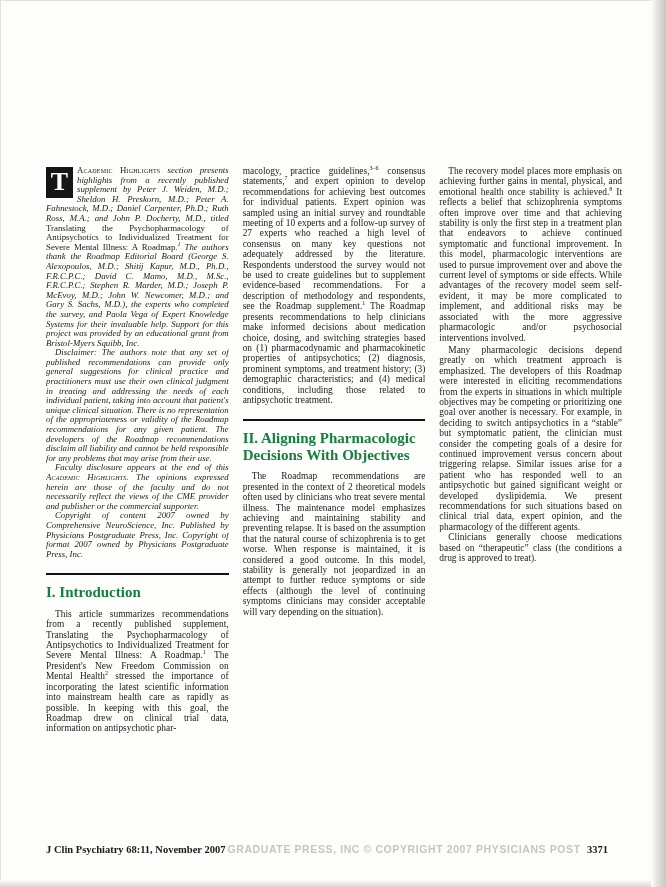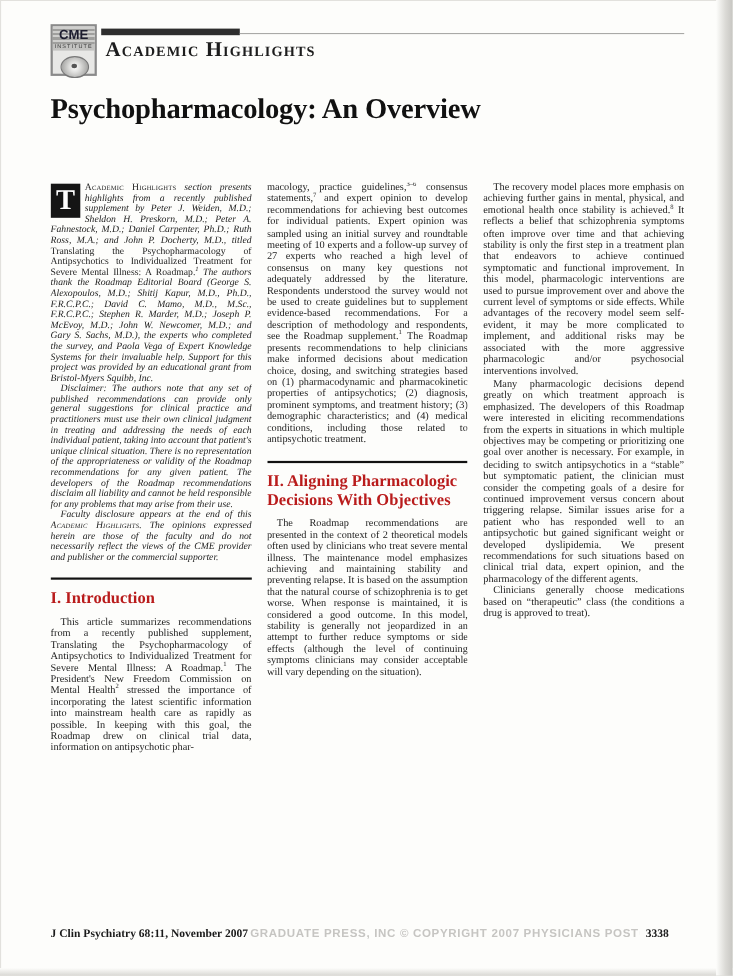--- a/index.html
+++ b/index.html
@@ -40,59 +40,49 @@
   .col p{margin:0;text-align:justify;font-size:9.4px;line-height:10.4px;text-indent:9px;}
   .col p.noindent{text-indent:0;}
   .intro p{font-style:italic;font-size:8.8px;line-height:9.6px;}
   .sc{font-variant:small-caps;letter-spacing:0.2px;}
   .rm{font-style:normal;}
   .it{}
   sup{font-size:6px;line-height:0;vertical-align:super;}
   .dropcap{float:left;width:27px;height:31px;background:#151515;color:#fff;text-align:center;
            font-style:normal;font-weight:700;font-size:26px;line-height:30px;margin:1px 4px 1px 0;}
   .sect{margin-top:14px;border-top:2px solid #111;padding-top:9px;margin-bottom:8px;}
-  .sect h2{margin:0;font-size:15px;line-height:16.5px;font-weight:700;color:#b91c1c;}
+  .sect h2{margin:0;font-size:15px;line-height:16.5px;font-weight:700;color:#15803d;}
   .parabreak{height:2px;}
 
   
   .footer{position:absolute;left:46px;top:843px;width:576px;height:14px;display:flex;
           align-items:baseline;z-index:6;}
   .footer-journal{font-weight:700;font-size:10.5px;color:#1a1a1a;white-space:nowrap;}
   .footer-watermark{flex:1;overflow:hidden;white-space:nowrap;color:#c6c5c2;font-weight:700;
                     font-size:10.5px;letter-spacing:0.6px;margin:0 6px 0 2px;
                     font-family:"Liberation Sans",sans-serif;}
   .footer-page{font-weight:700;font-size:10.5px;color:#1a1a1a;white-space:nowrap;margin-right:14px;}
 </style>
 </head>
 <body>
 
 <div class="page">
 
-  <div class="masthead">
-    <div class="logo">
-      <div class="logo-cme">CME</div>
-      <div class="logo-inst">INSTITUTE</div>
-      <div class="logo-disc"></div>
-    </div>
-    <div class="bar-thick"></div>
-    <div class="bar-thin"></div>
-    <div class="masthead-label">Academic Highlights</div>
-  </div>
 
   <div class="article-title">
-    <div>Psychopharmacology: An Overview</div>
   </div>
 
   <div class="cols">
 
     <div class="col">
       <div class="intro">
         <p class="noindent"><span class="dropcap">T</span><span class="sc rm">Academic Highlights</span><span> section presents highlights from a recently published supplement by Peter J. Weiden, M.D.; Sheldon H. Preskorn, M.D.; Peter A. Fahnestock, M.D.; Daniel Carpenter, Ph.D.; Ruth Ross, M.A.; and John P. Docherty, M.D., titled </span><span class="rm">Translating the Psychopharmacology of Antipsychotics to Individualized Treatment for Severe Mental Illness: A Roadmap.</span><sup>1</sup><span> The authors thank the Roadmap Editorial Board (George S. Alexopoulos, M.D.; Shitij Kapur, M.D., Ph.D., F.R.C.P.C.; David C. Mamo, M.D., M.Sc., F.R.C.P.C.; Stephen R. Marder, M.D.; Joseph P. McEvoy, M.D.; John W. Newcomer, M.D.; and Gary S. Sachs, M.D.), the experts who completed the survey, and Paola Vega of Expert Knowledge Systems for their invaluable help. Support for this project was provided by an educational grant from Bristol-Myers Squibb, Inc.</span></p>
         <p>Disclaimer: The authors note that any set of published recommendations can provide only general suggestions for clinical practice and practitioners must use their own clinical judgment in treating and addressing the needs of each individual patient, taking into account that patient's unique clinical situation. There is no representation of the appropriateness or validity of the Roadmap recommendations for any given patient. The developers of the Roadmap recommendations disclaim all liability and cannot be held responsible for any problems that may arise from their use.</p>
         <p><span>Faculty disclosure appears at the end of this </span><span class="sc">Academic Highlights</span><span>. The opinions expressed herein are those of the faculty and do not necessarily reflect the views of the CME provider and publisher or the commercial supporter.</span></p>
+        <p>Copyright of content 2007 owned by Comprehensive NeuroScience, Inc. Published by Physicians Postgraduate Press, Inc. Copyright of format 2007 owned by Physicians Postgraduate Press, Inc.</p>
       </div>
       <div class="sect">
         <h2>I. Introduction</h2>
       </div>
       <p><span>This article summarizes recommendations from a recently published supplement, </span><span class="it">Translating the Psychopharmacology of Antipsychotics to Individualized Treatment for Severe Mental Illness: A Roadmap.</span><sup>1</sup><span> The President's New Freedom Commission on Mental Health</span><sup>2</sup><span> stressed the importance of incorporating the latest scientific information into mainstream health care as rapidly as possible. In keeping with this goal, the Roadmap drew on clinical trial data, information on antipsychotic phar-</span></p>
     </div>
 
     <div class="col">
       <p class="noindent"><span>macology, practice guidelines,</span><sup>3–6</sup><span> consensus statements,</span><sup>7</sup><span> and expert opinion to develop recommendations for achieving best outcomes for individual patients. Expert opinion was sampled using an initial survey and roundtable meeting of 10 experts and a follow-up survey of 27 experts who reached a high level of consensus on many key questions not adequately addressed by the literature. Respondents understood the survey would not be used to create guidelines but to supplement evidence-based recommendations. For a description of methodology and respondents, see the Roadmap supplement.</span><sup>1</sup><span> The Roadmap presents recommendations to help clinicians make informed decisions about medication choice, dosing, and switching strategies based on (1) pharmacodynamic and pharmacokinetic properties of antipsychotics; (2) diagnosis, prominent symptoms, and treatment history; (3) demographic characteristics; and (4) medical conditions, including those related to antipsychotic treatment.</span></p>
       <div class="sect">
@@ -105,18 +95,18 @@
       <p><span>The </span><span class="it">recovery model</span><span> places more emphasis on achieving further gains in mental, physical, and emotional health once stability is achieved.</span><sup>8</sup><span> It reflects a belief that schizophrenia symptoms often improve over time and that achieving stability is only the first step in a treatment plan that endeavors to achieve continued symptomatic and functional improvement. In this model, pharmacologic interventions are used to pursue improvement over and above the current level of symptoms or side effects. While advantages of the recovery model seem self-evident, it may be more complicated to implement, and additional risks may be associated with the more aggressive pharmacologic and/or psychosocial interventions involved.</span></p>
       <div class="parabreak"></div>
       <p>Many pharmacologic decisions depend greatly on which treatment approach is emphasized. The developers of this Roadmap were interested in eliciting recommendations from the experts in situations in which multiple objectives may be competing or prioritizing one goal over another is necessary. For example, in deciding to switch antipsychotics in a “stable” but symptomatic patient, the clinician must consider the competing goals of a desire for continued improvement versus concern about triggering relapse. Similar issues arise for a patient who has responded well to an antipsychotic but gained significant weight or developed dyslipidemia. We present recommendations for such situations based on clinical trial data, expert opinion, and the pharmacology of the different agents.</p>
       <p>Clinicians generally choose medications based on “therapeutic” class (the conditions a drug is approved to treat).</p>
     </div>
   </div>
 
   <div class="footer">
     <span class="footer-journal">J Clin Psychiatry 68:11, November 2007</span>
     <span class="footer-watermark">GRADUATE PRESS, INC    © COPYRIGHT 2007 PHYSICIANS POSTGRADUATE PRESS, INC</span>
-    <span class="footer-page">3338</span>
+    <span class="footer-page">3371</span>
   </div>
 
   <div class="edge-right"></div>
   <div class="edge-bottom"></div>
 </div>
 
 </body></html>

